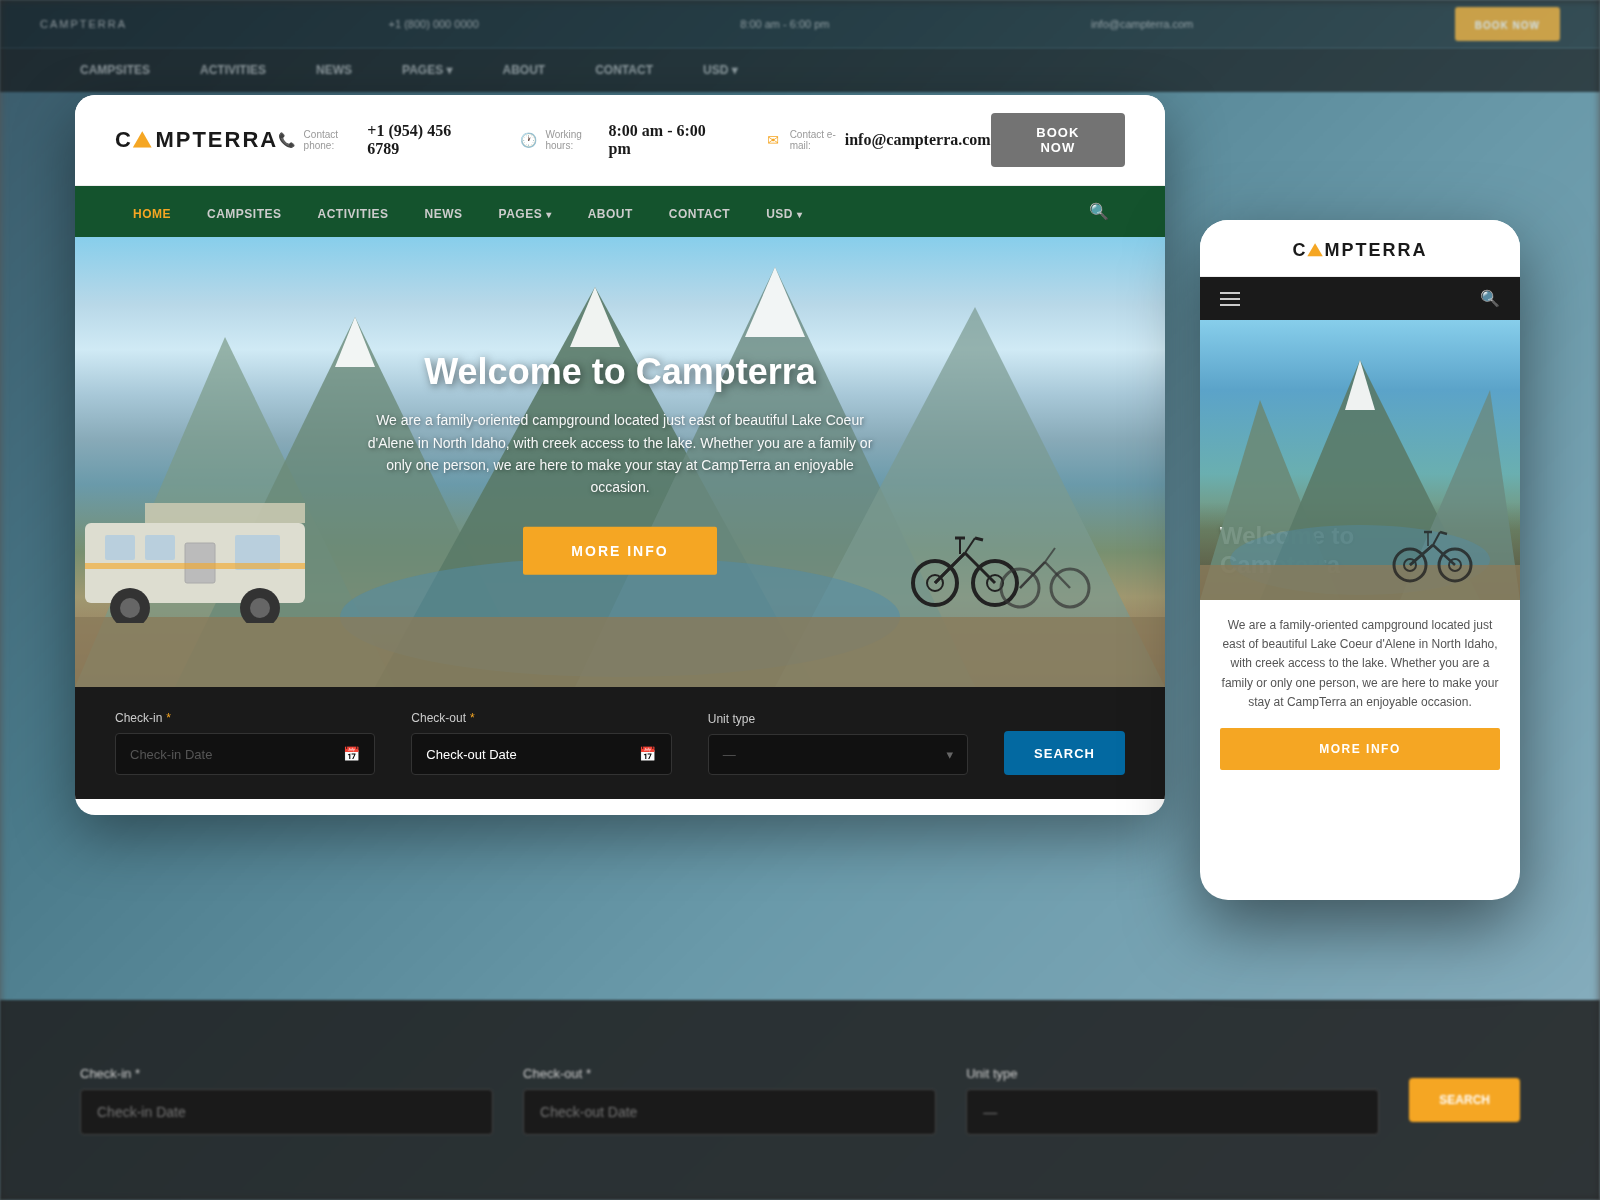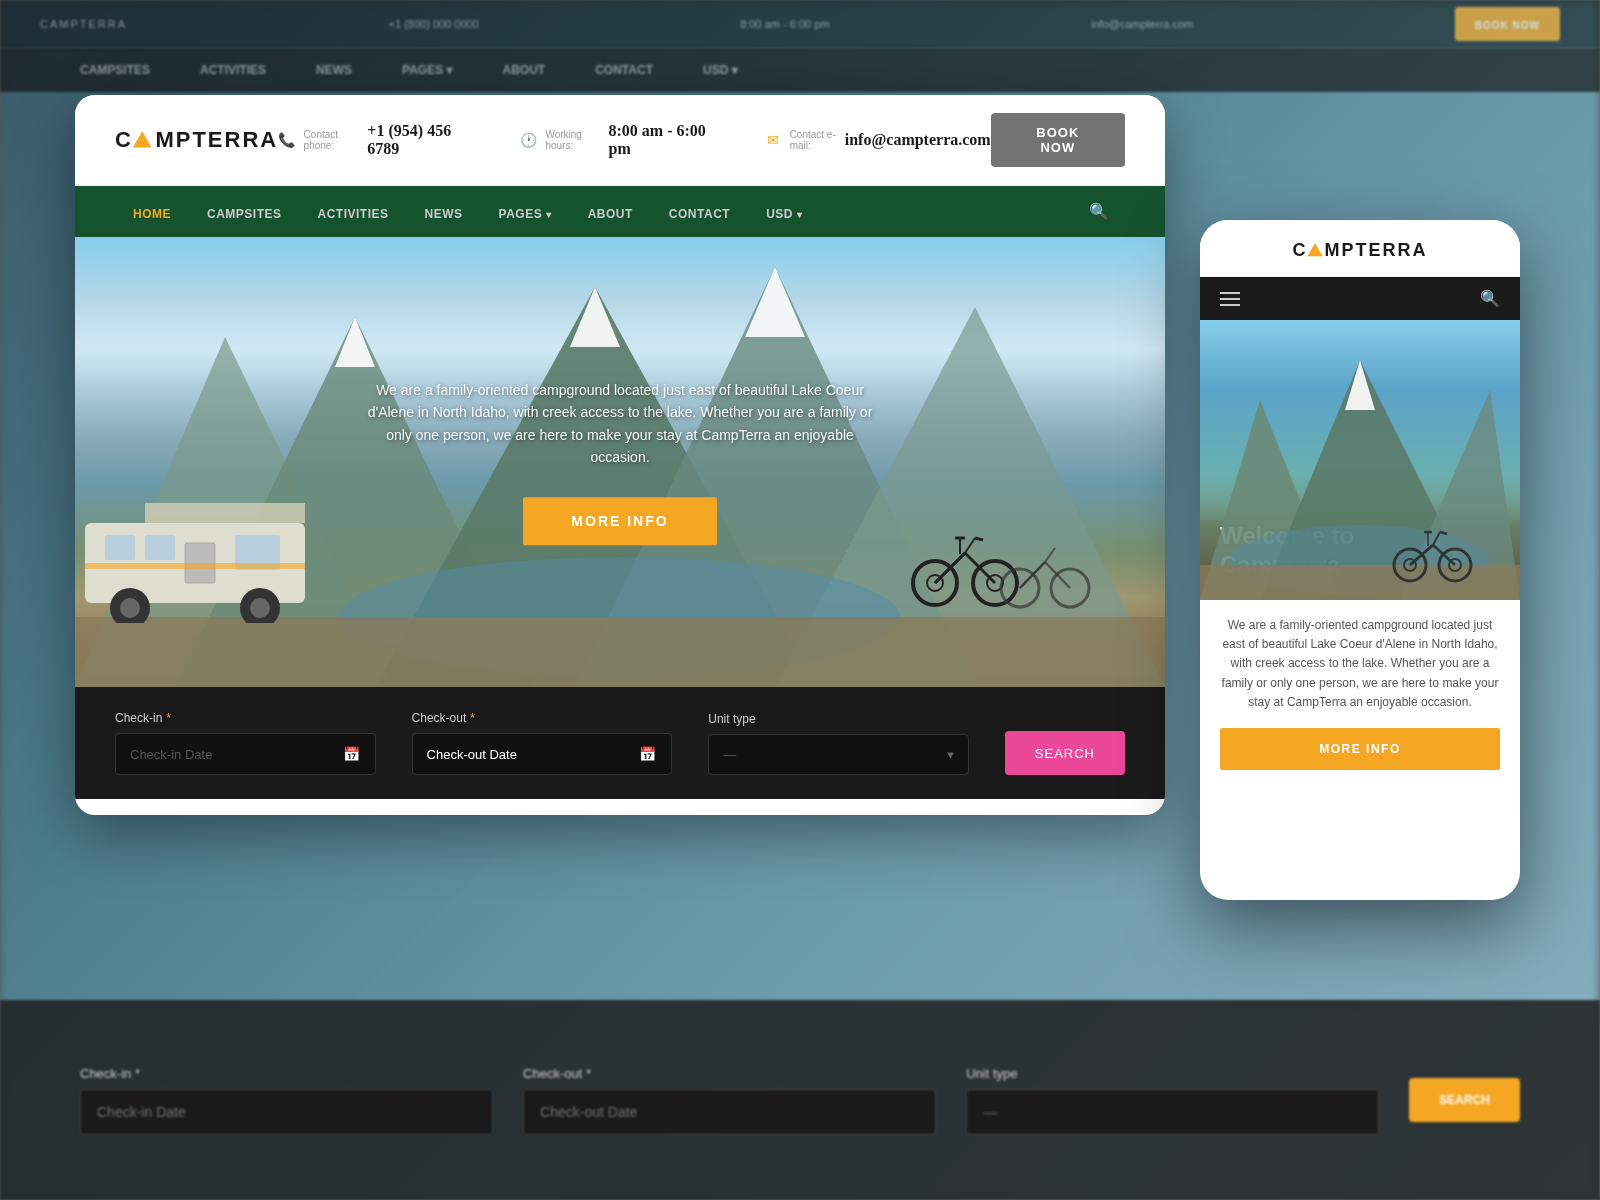--- a/index.html
+++ b/index.html
@@ -305,26 +305,26 @@
       color: #666;
       padding: 12px 14px;
       font-size: 13px;
       border-radius: 4px;
       display: flex;
       align-items: center;
       justify-content: space-between;
     }
 
     .search-btn {
-      background: #ec4899;
+      background: #0369a1;
       color: white;
       border: none;
       padding: 13px 30px;
       font-size: 13px;
-      font-weight: 400;
+      font-weight: 700;
       letter-spacing: 1px;
       cursor: pointer;
       border-radius: 4px;
       text-transform: uppercase;
       white-space: nowrap;
       height: 44px;
     }
 
     
     .mobile-card {
@@ -615,20 +615,21 @@
         <circle cx="115" cy="90" r="19" fill="none" stroke="#333" stroke-width="3" opacity="0.7"></circle>
         <circle cx="165" cy="90" r="19" fill="none" stroke="#333" stroke-width="3" opacity="0.7"></circle>
         <line x1="115" y1="90" x2="140" y2="64" stroke="#333" stroke-width="2.5" opacity="0.7"></line>
         <line x1="140" y1="64" x2="165" y2="90" stroke="#333" stroke-width="2.5" opacity="0.7"></line>
         <line x1="140" y1="64" x2="150" y2="50" stroke="#333" stroke-width="2" opacity="0.7"></line>
         <line x1="140" y1="64" x2="115" y2="90" stroke="#333" stroke-width="2.5" opacity="0.7"></line>
       </svg>
     </div>
 
     <div class="hero-content">
+      <h1 class="hero-title">Welcome to Campterra</h1>
       <p class="hero-desc">We are a family-oriented campground located just east of beautiful Lake Coeur d'Alene in North Idaho, with creek access to the lake. Whether you are a family or only one person, we are here to make your stay at CampTerra an enjoyable occasion.</p>
       <button class="more-info-btn">MORE INFO</button>
     </div>
   </div>
 
   <div class="booking-bar">
     <div class="booking-field">
       <div class="booking-label">
         <span>Check-in</span>
         <span class="required-star">*</span>

